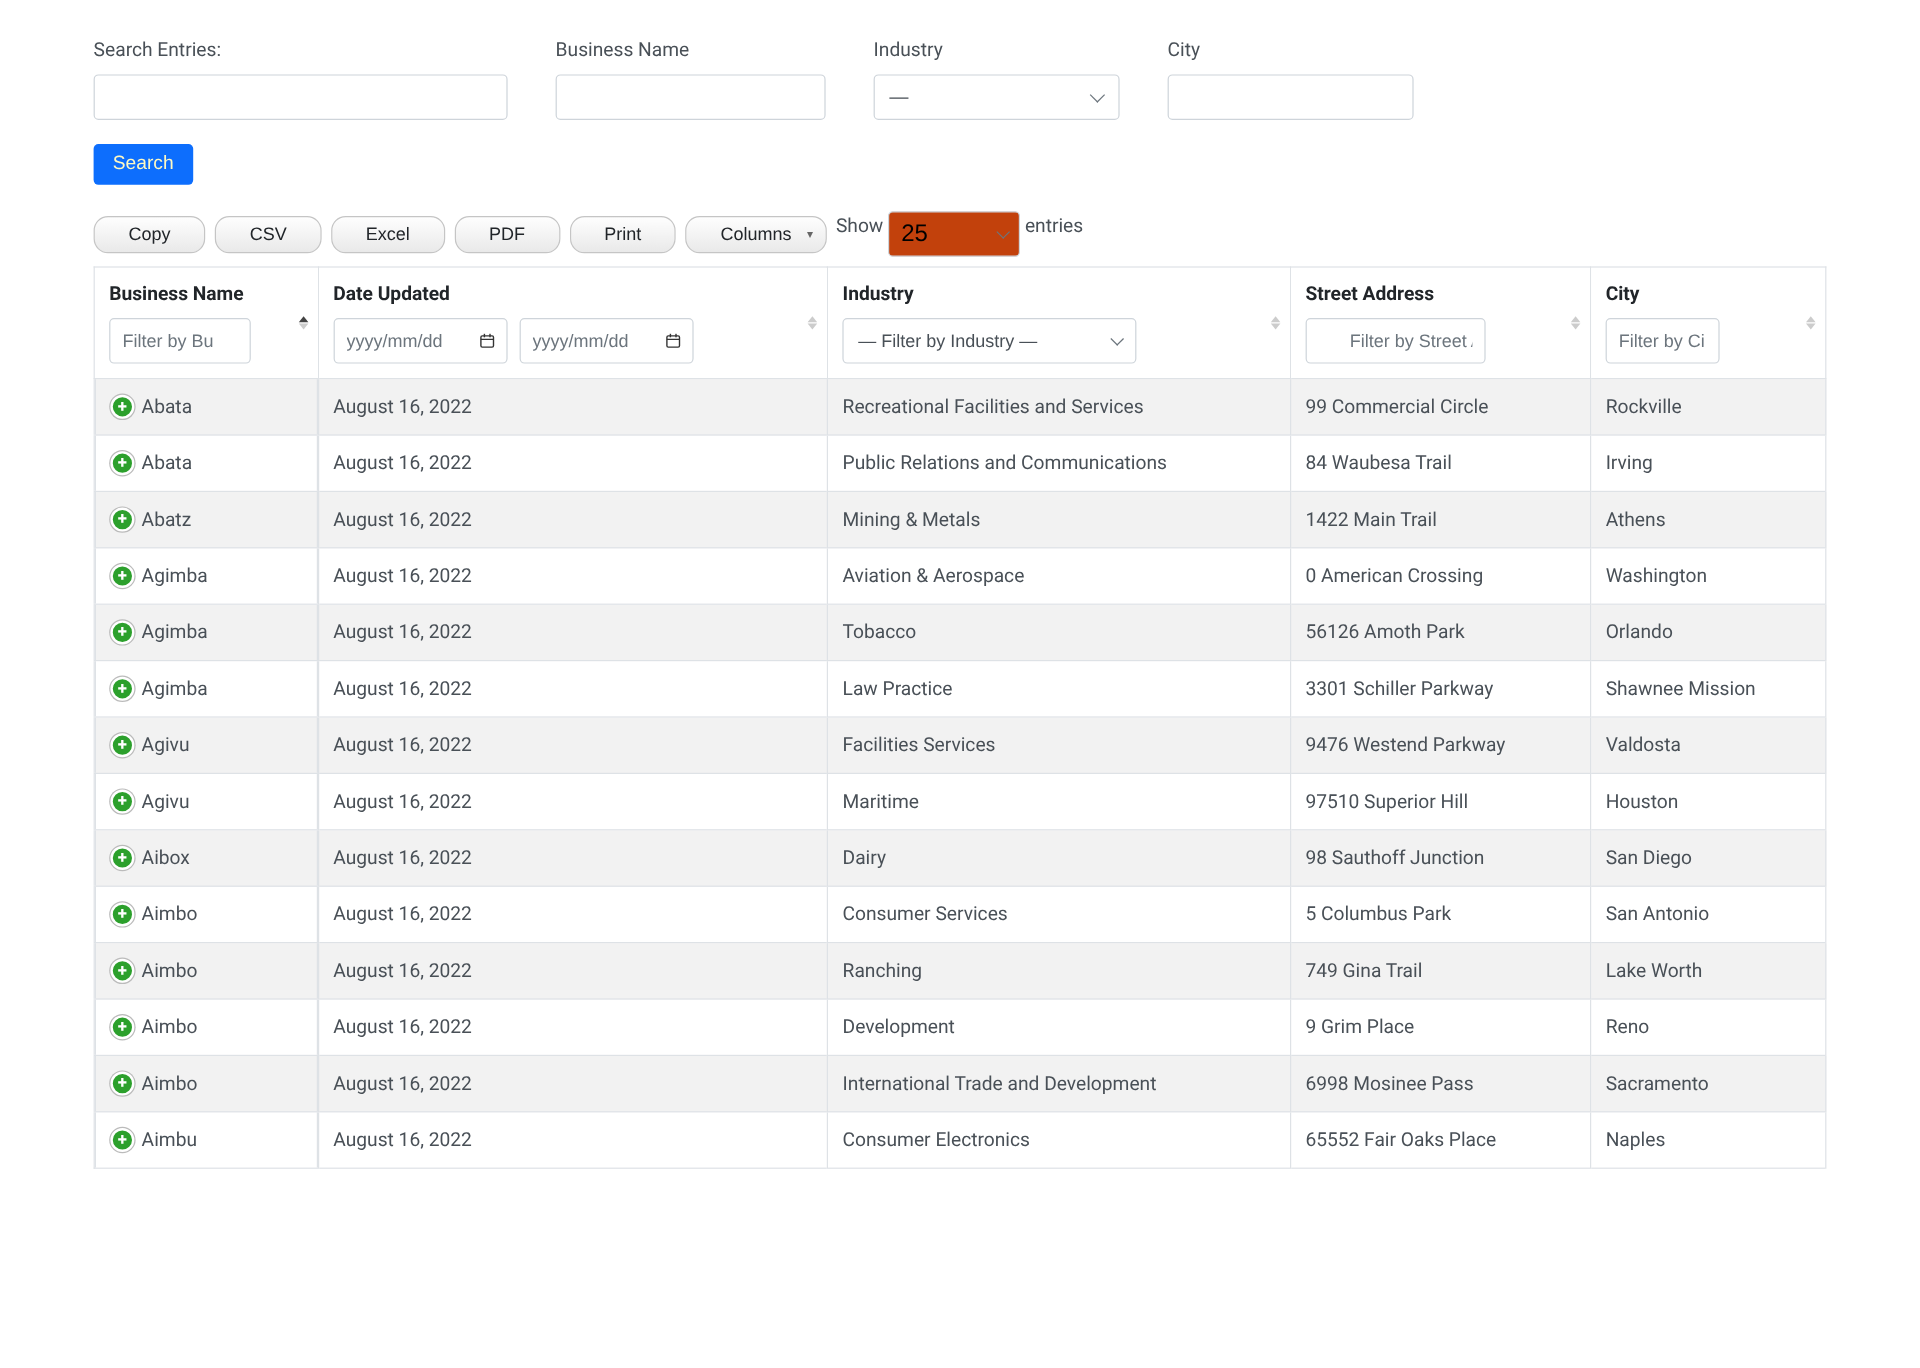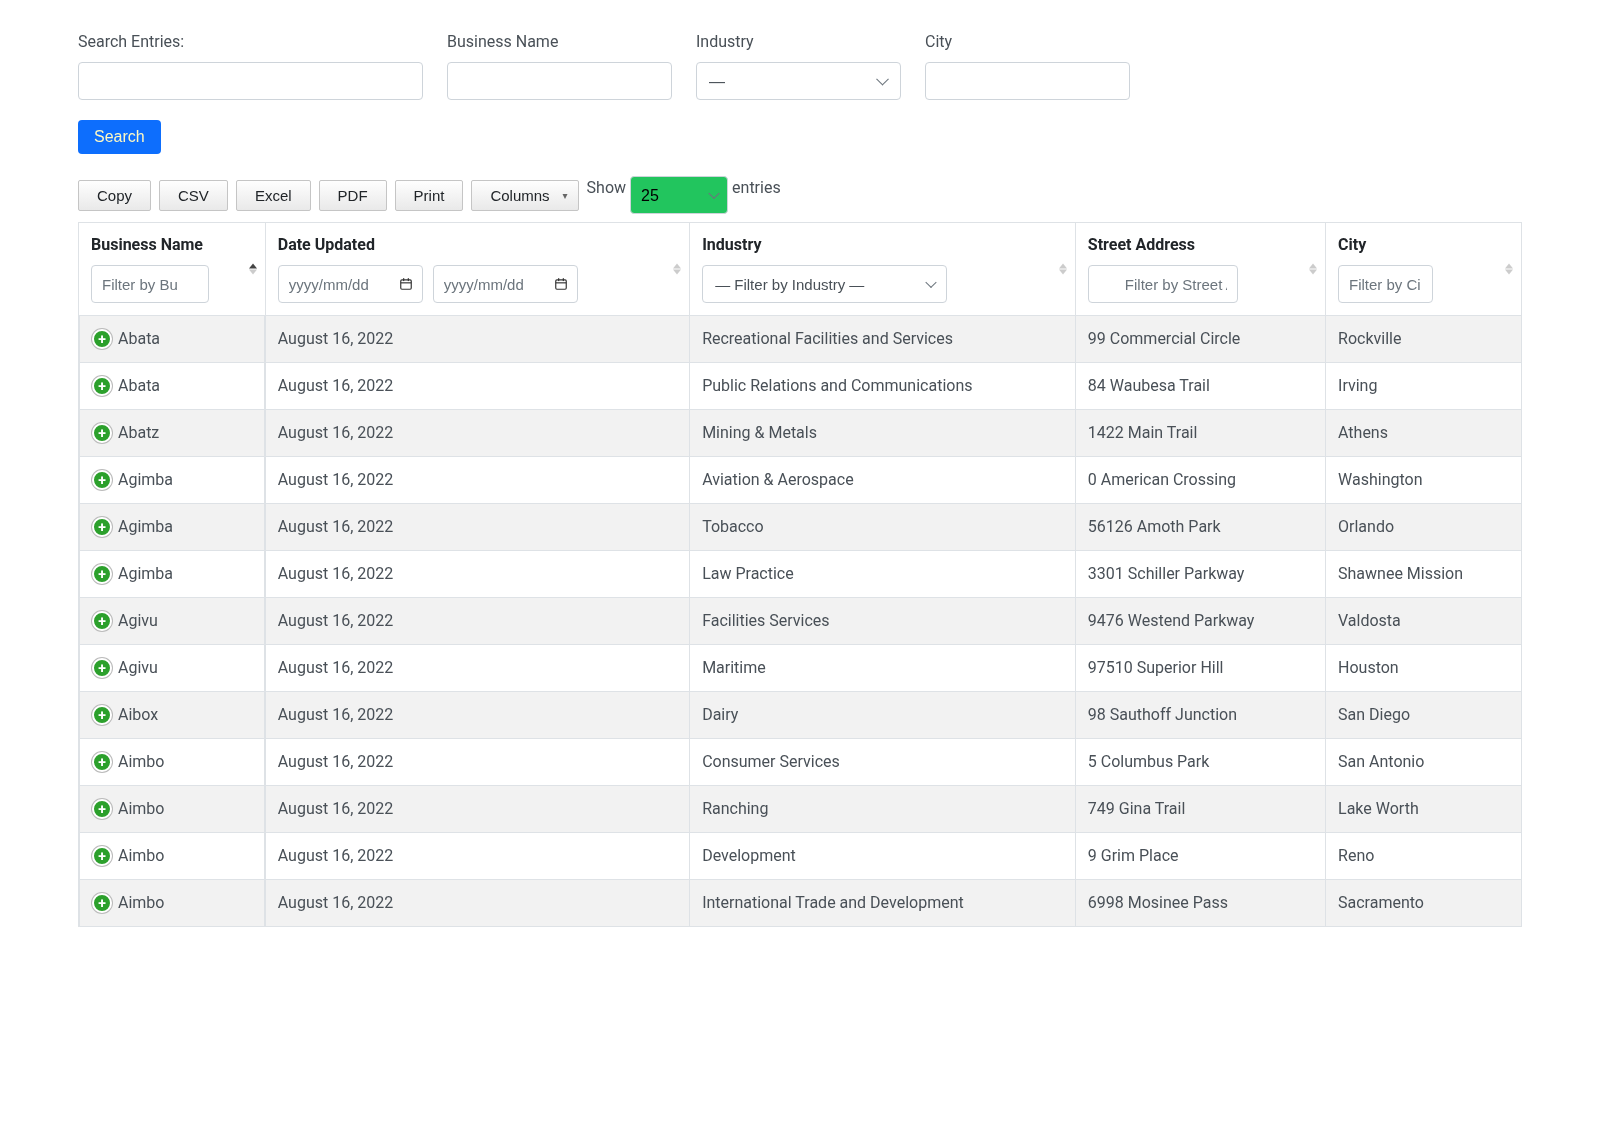--- a/index.html
+++ b/index.html
@@ -6,21 +6,21 @@
 body {
   font-family: -apple-system, BlinkMacSystemFont, "Segoe UI", Roboto, "Helvetica Neue", Arial, sans-serif;
   font-size: 16px;
   line-height: 1.5;
   color: #495057;
   background: #fff;
   padding: 30px 78px;
 }
 .search-row {
   display: flex;
-  gap: 24px;
+  gap: 40px;
   margin-bottom: 20px;
 }
 .search-field {
   display: flex;
   flex-direction: column;
 }
 .search-field label {
   font-size: 16px;
   color: #495057;
   margin-bottom: 8px;
@@ -69,23 +69,23 @@
 }
 .toolbar {
   display: flex;
   align-items: center;
   gap: 8px;
   margin-bottom: 0;
 }
 .btn-export {
   background: linear-gradient(#fefefe, #e9e9e9);
   border: 1px solid #c5c5c5;
-  padding: 6px 18px;
+  padding: 6px 28px;
   font-size: 15px;
-  border-radius: 2px;
+  border-radius: 12px;
   cursor: pointer;
   color: #212529;
 }
 .btn-columns { position: relative; padding-right: 28px; text-align: right; }
 .btn-columns::after {
   content: "▾";
   position: absolute;
   right: 10px;
   top: 50%;
   transform: translateY(-50%);
@@ -93,25 +93,25 @@
   color: #666;
 }
 .show-entries {
   display: flex;
   gap: 4px;
   margin-left: 0;
 }
 .show-entries select {
   height: 38px;
   padding: 4px 28px 4px 10px;
-  font-size: 16px;
+  font-size: 20px;
   border: 1px solid #ced4da;
   border-radius: 4px;
-  background: #22c55e;
-  width: 98px;
+  background: #c2410c;
+  width: 110px;
 }
 .dt-table-wrapper {
   margin-top: 8px;
 }
 table.dt {
   width: 100%;
   border-collapse: collapse;
   border: 1px solid #dee2e6;
 }
 table.dt thead th {
@@ -478,18 +478,28 @@
         <tr>
           <td class="name-cell">
             <span class="expand-icon"></span>
             <span>Aimbo</span>
           </td>
           <td>August 16, 2022</td>
           <td>International Trade and Development</td>
           <td>6998 Mosinee Pass</td>
           <td>Sacramento</td>
         </tr>
+        <tr>
+          <td class="name-cell">
+            <span class="expand-icon"></span>
+            <span>Aimbu</span>
+          </td>
+          <td>August 16, 2022</td>
+          <td>Consumer Electronics</td>
+          <td>65552 Fair Oaks Place</td>
+          <td>Naples</td>
+        </tr>
       </tbody>
 </table>
 </div>
 
 
 
 
 </body></html>

